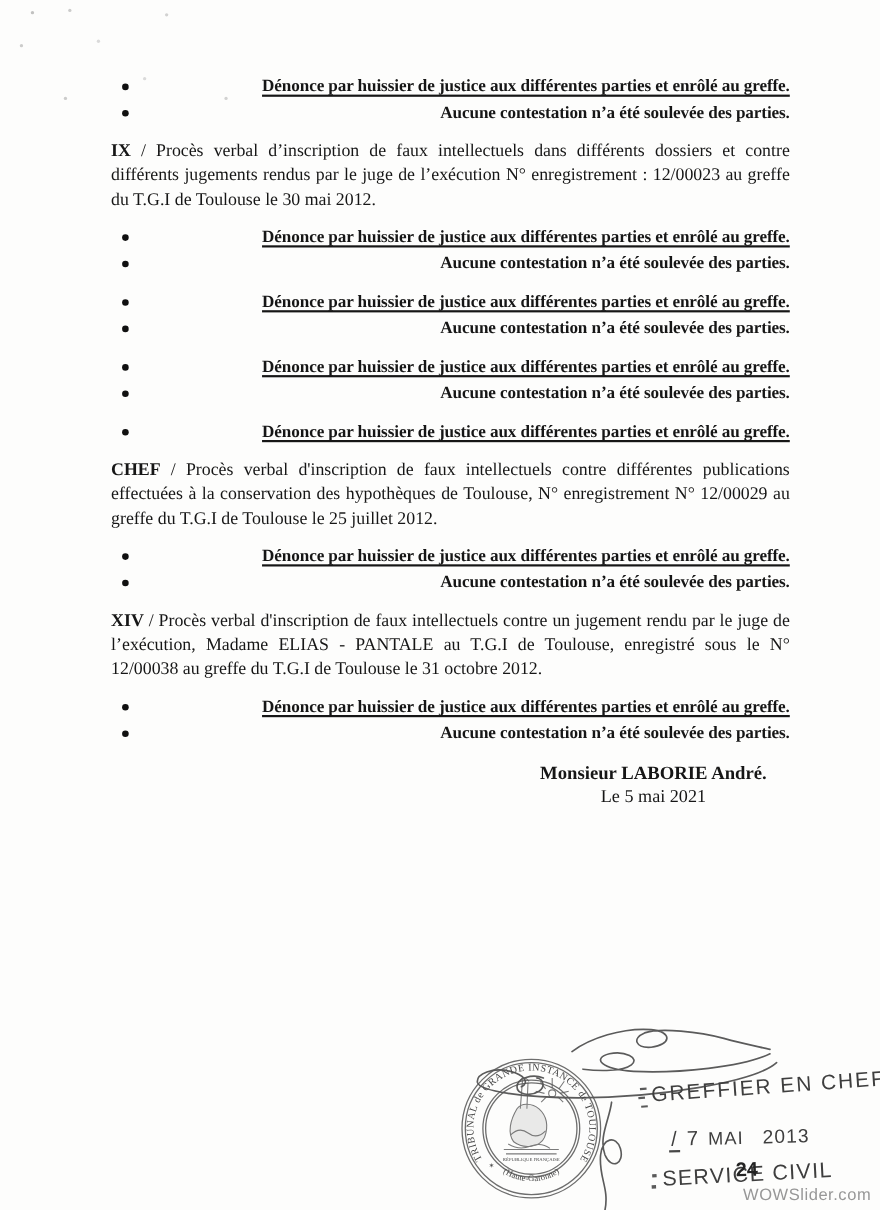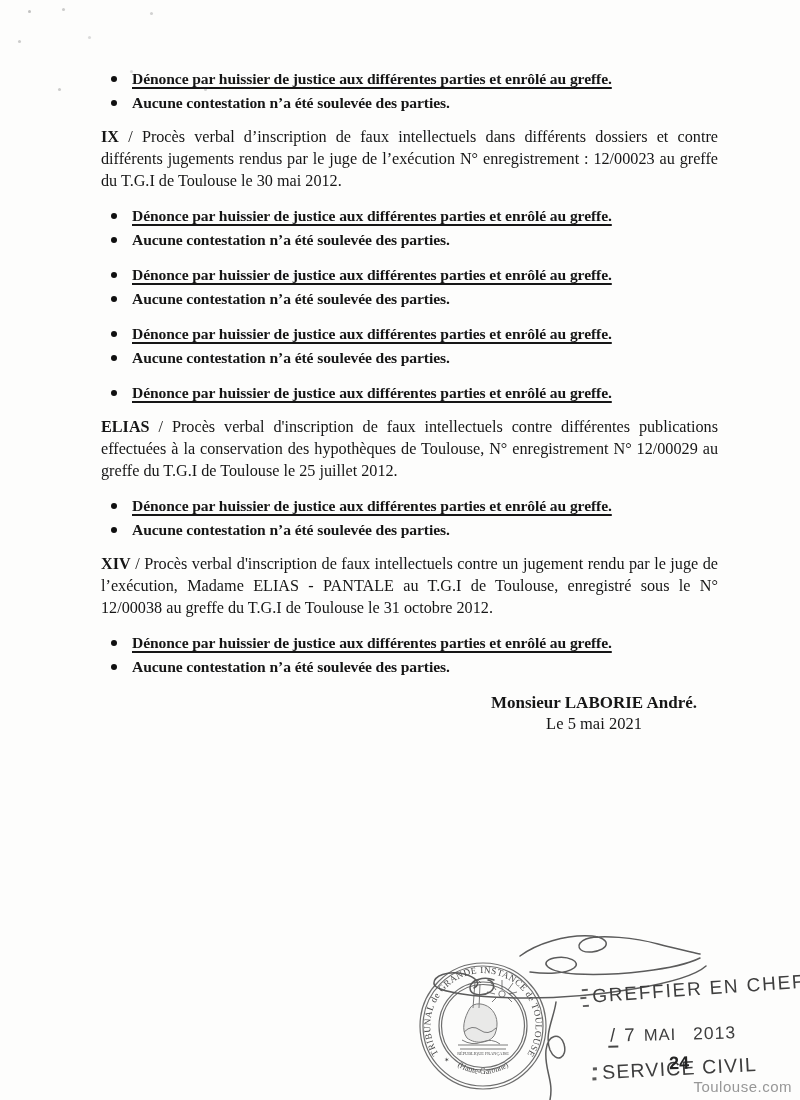--- a/index.html
+++ b/index.html
@@ -18,20 +18,21 @@
       176px 78px 0 rgba(130,130,130,.35);
   }
   .content { position:absolute; left:85px; top:67px; width:633px; }
 
   ul.bullets { list-style:none; margin:12px 0 0 24px; padding:0; }
   ul.bullets.first { margin-top:0; }
   ul.bullets li {
     position:relative; padding-left:23px; margin:0 0 1px 0;
     font-weight:bold; font-size:15.6px; line-height:23px; letter-spacing:-0.1px;
     white-space:nowrap;
+    text-align:right;
   }
   ul.bullets li .dot {
     position:absolute; left:2px; top:9px; width:6px; height:6px;
     background:#101010; border-radius:50%;
   }
   li.b-underline .txt {
     text-decoration:underline; text-decoration-thickness:1.6px; text-underline-offset:2.5px;
   }
 
   p.para { margin:12px 0 0 16px; font-size:16.2px; line-height:22px; }
@@ -103,21 +104,21 @@
     <ul class="bullets">
       <li class="b-underline"><span class="dot"></span><span class="txt">Dénonce par huissier de justice aux différentes parties et enrôlé au greffe.</span></li>
       <li><span class="dot"></span><span class="txt2">Aucune contestation n’a été soulevée des parties.</span></li>
     </ul>
 
 
     <ul class="bullets">
       <li class="b-underline"><span class="dot"></span><span class="txt">Dénonce par huissier de justice aux différentes parties et enrôlé au greffe.</span></li>
     </ul>
 
-    <p class="para just"><span class="lbl">ELIAS</span><span> / </span><span>Procès verbal d'inscription de faux intellectuels contre différentes publications effectuées à la conservation des hypothèques de Toulouse, N° enregistrement N° 12/00029 au greffe du T.G.I de Toulouse le 25 juillet 2012.</span></p>
+    <p class="para just"><span class="lbl">CHEF</span><span> / </span><span>Procès verbal d'inscription de faux intellectuels contre différentes publications effectuées à la conservation des hypothèques de Toulouse, N° enregistrement N° 12/00029 au greffe du T.G.I de Toulouse le 25 juillet 2012.</span></p>
 
     <ul class="bullets">
       <li class="b-underline"><span class="dot"></span><span class="txt">Dénonce par huissier de justice aux différentes parties et enrôlé au greffe.</span></li>
       <li><span class="dot"></span><span class="txt2">Aucune contestation n’a été soulevée des parties.</span></li>
     </ul>
 
     <p class="para just"><span class="lbl">XIV</span><span> / </span><span>Procès verbal d'inscription de faux intellectuels contre un jugement rendu par le juge de l’exécution, Madame ELIAS - PANTALE au T.G.I de Toulouse, enregistré sous le N° 12/00038 au greffe du T.G.I de Toulouse le 31 octobre 2012.</span></p>
 
     <ul class="bullets">
       <li class="b-underline"><span class="dot"></span><span class="txt">Dénonce par huissier de justice aux différentes parties et enrôlé au greffe.</span></li>
@@ -176,14 +177,14 @@
     <span class="mark">/</span>
     <span>7</span>
     <span class="mon">MAI</span>
     <span class="yr">2013</span>
   </div>
   <div class="stamp s-service">
     <span>SERVICE CIVIL</span>
   </div>
   <div class="pagenum">24</div>
 
-  <div class="watermark">Toulouse.com</div>
+  <div class="watermark">WOWSlider.com</div>
 </div>
 
 </body></html>

